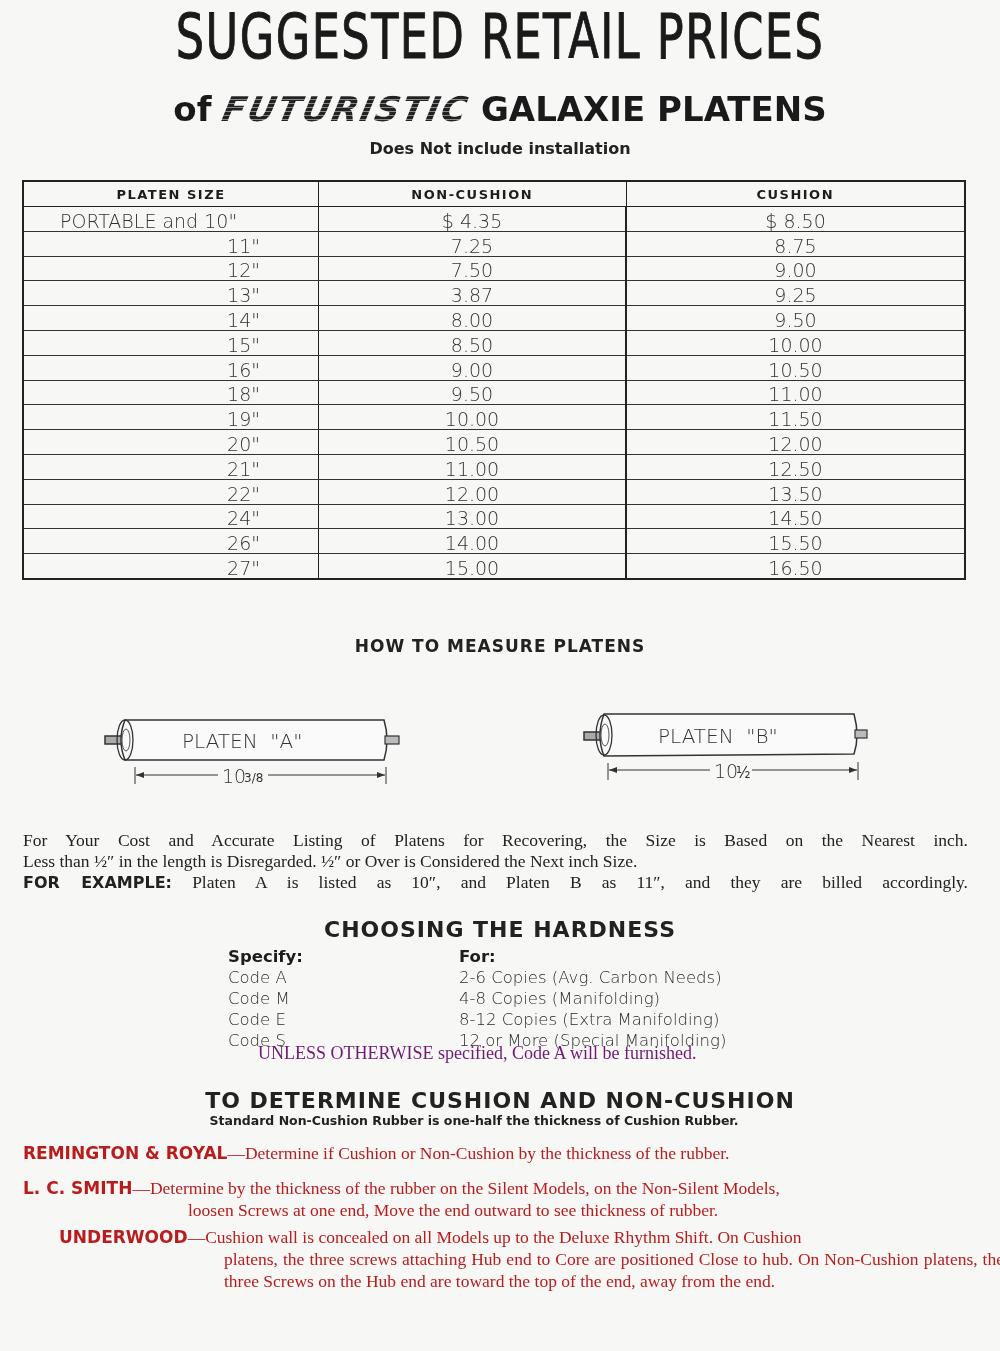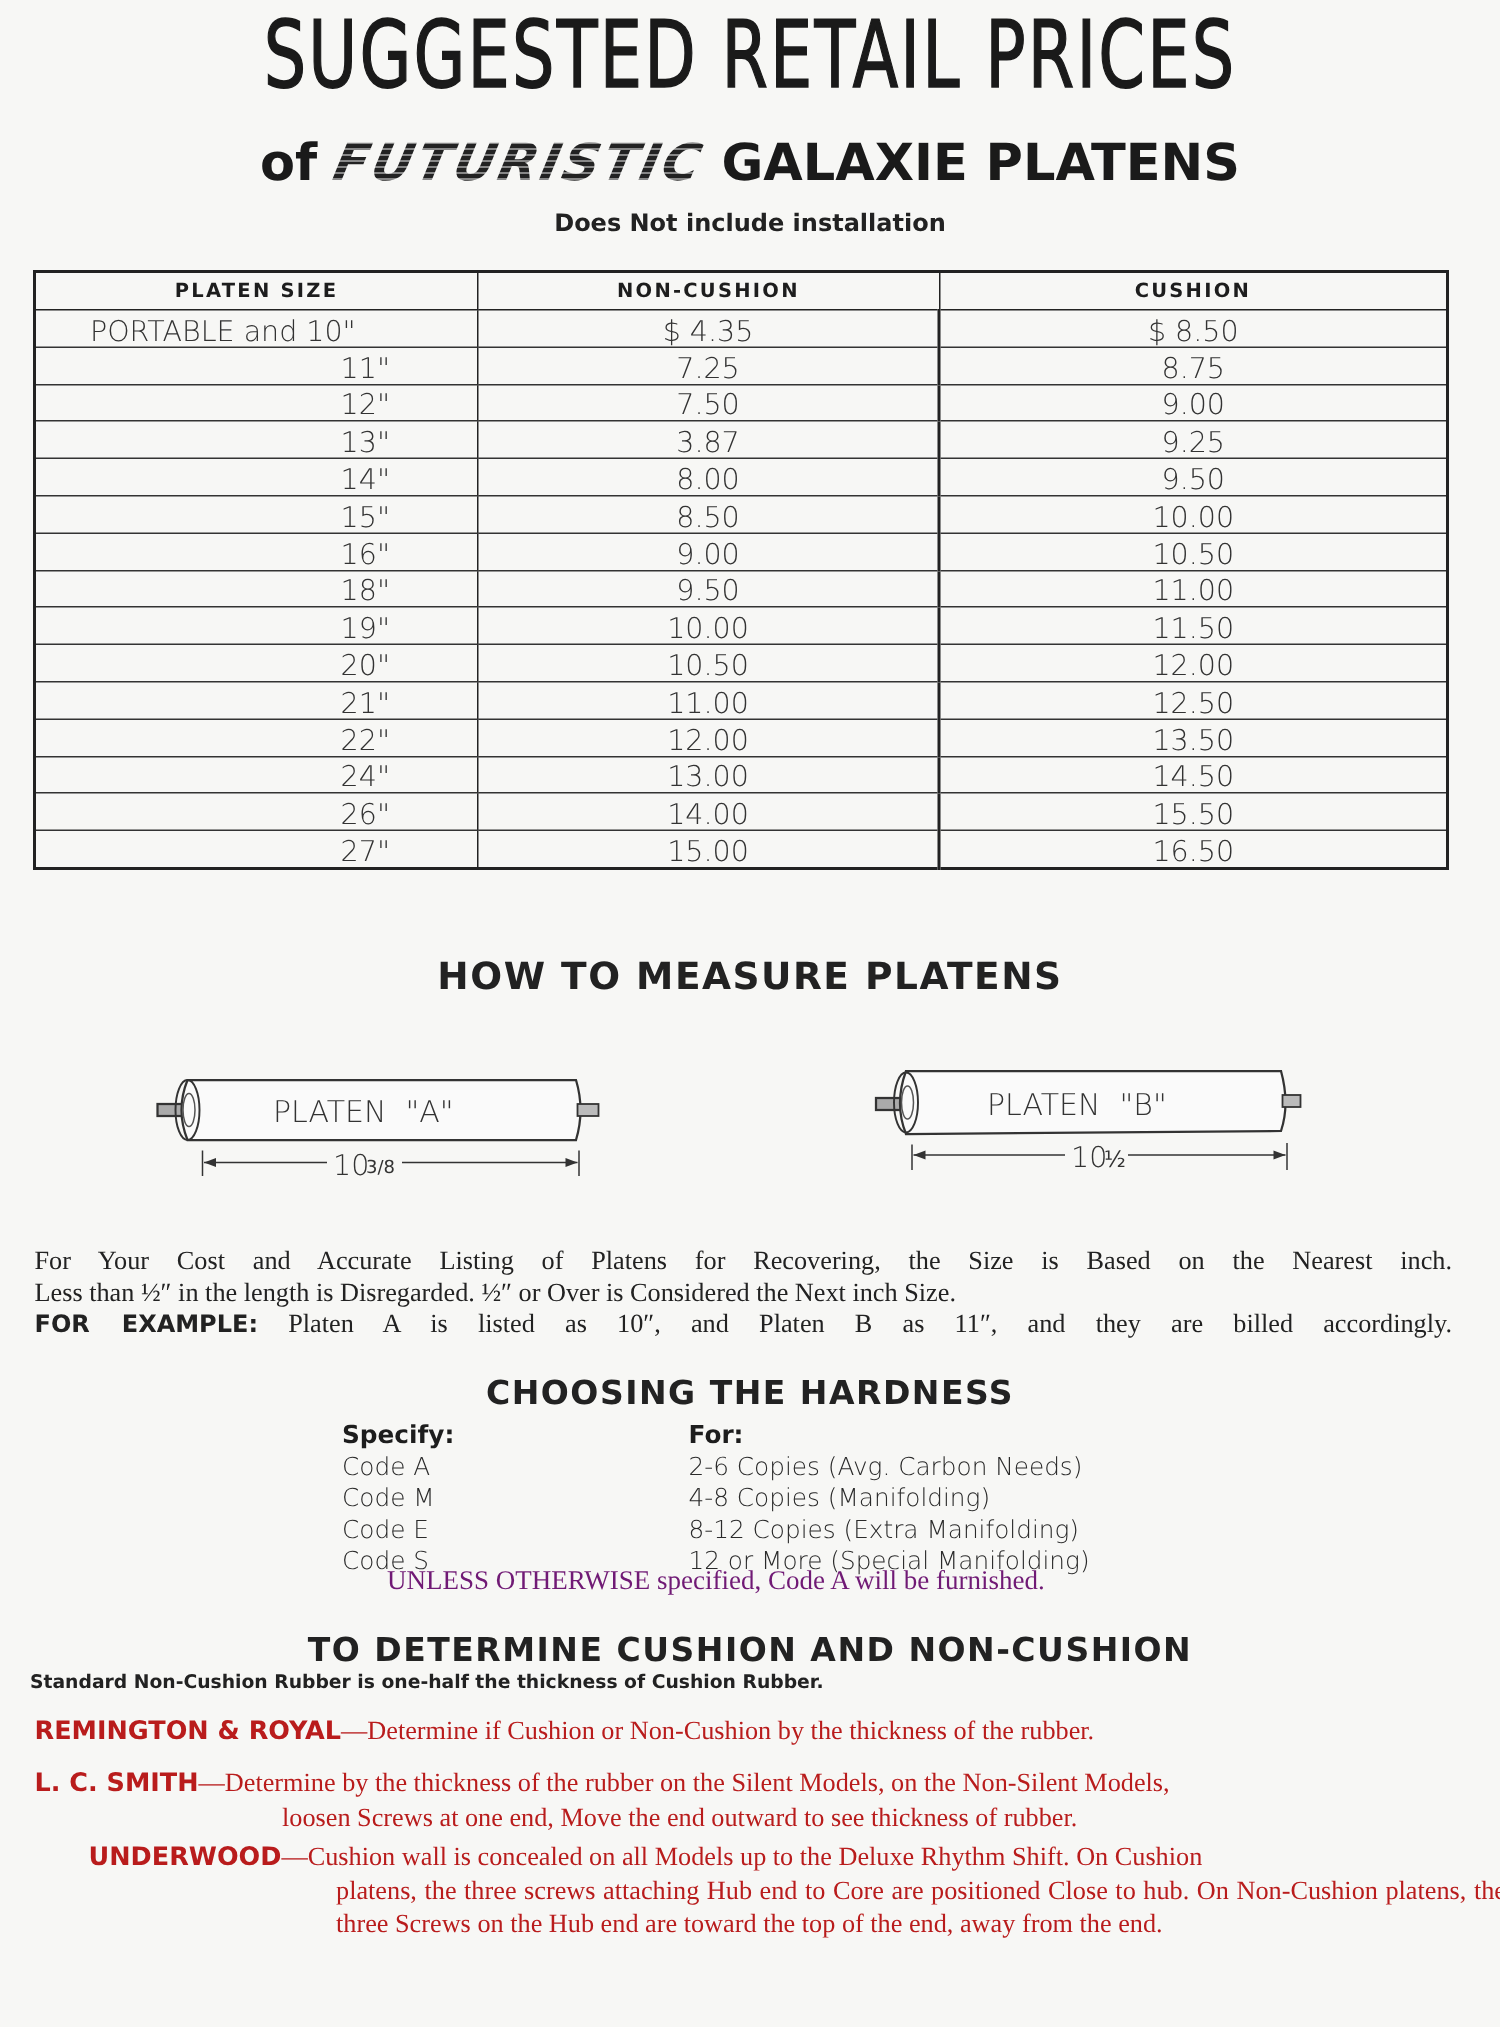--- a/index.html
+++ b/index.html
@@ -45,21 +45,21 @@
     height: 23.8px; padding: 0; font-size: 19px; font-weight: 300;
     border-bottom: 1.5px solid #333; color: #333; line-height: 1;
     vertical-align: bottom;
   }
   table.prices td.size { text-align: right; padding-right: 58px; width: 236px; border-right: 1.5px solid #222; }
   table.prices td.size.first { text-align: left; padding-left: 36px; padding-right: 0; }
   table.prices td.nc { text-align: center; width: 306px; border-right: 2px solid #222; }
   table.prices td.c { text-align: center; margin-left: 28px; }
   h2 {
     position: absolute; left: 0; width: 1000px; text-align: center; margin: 0;
-    font-size: 25px; font-weight: bold; letter-spacing: 1px; color: #222;
+    font-size: 17px; font-weight: bold; letter-spacing: 1px; color: #222;
   }
   .platen {
     position: absolute; height: 40px;
   }
   .para {
     position: absolute; left: 23px; width: 945px;
     font-family: "Liberation Serif", serif; font-size: 17.5px; line-height: 21px;
     color: #222; text-align: justify; text-align-last: justify;
   }
   .para b { font-family: "DejaVu Sans", sans-serif; font-size: 16px; }
@@ -68,22 +68,22 @@
     font-size: 16.5px; line-height: 21px; color: #2a2a2a; font-weight: 300;
   }
   .hard .col1 { position: absolute; left: 0; width: 200px; }
   .hard .col2 { position: absolute; left: 231px; width: 320px; }
   .hard .hdr { font-weight: bold; color: #1d1d1d; }
   .unless {
     position: absolute; left: 258px; top: 1043px;
     font-family: "Liberation Serif", serif; font-size: 18px; color: #701a75;
   }
   .std {
-    position: absolute; left: 0; top: 1113px; width: 948px; 
-    font-size: 12.5px; font-weight: bold; color: #222; padding-left: 20px;
+    position: absolute; left: 0; top: 1113px; width: 948px; text-align: center;
+    font-size: 12.5px; font-weight: bold; color: #222;
   }
   .entry {
     position: absolute; left: 23px; width: 945px;
     font-family: "Liberation Serif", serif; font-size: 17.5px; line-height: 22px; color: #b91c1c;
   }
   .entry .lbl { font-family: "DejaVu Sans", sans-serif; font-weight: bold; font-size: 17px; }
   .entry .cont { display: block; padding-left: 165px; text-align: justify; text-align-last: left; }
 </style>
 </head>
 <body>

